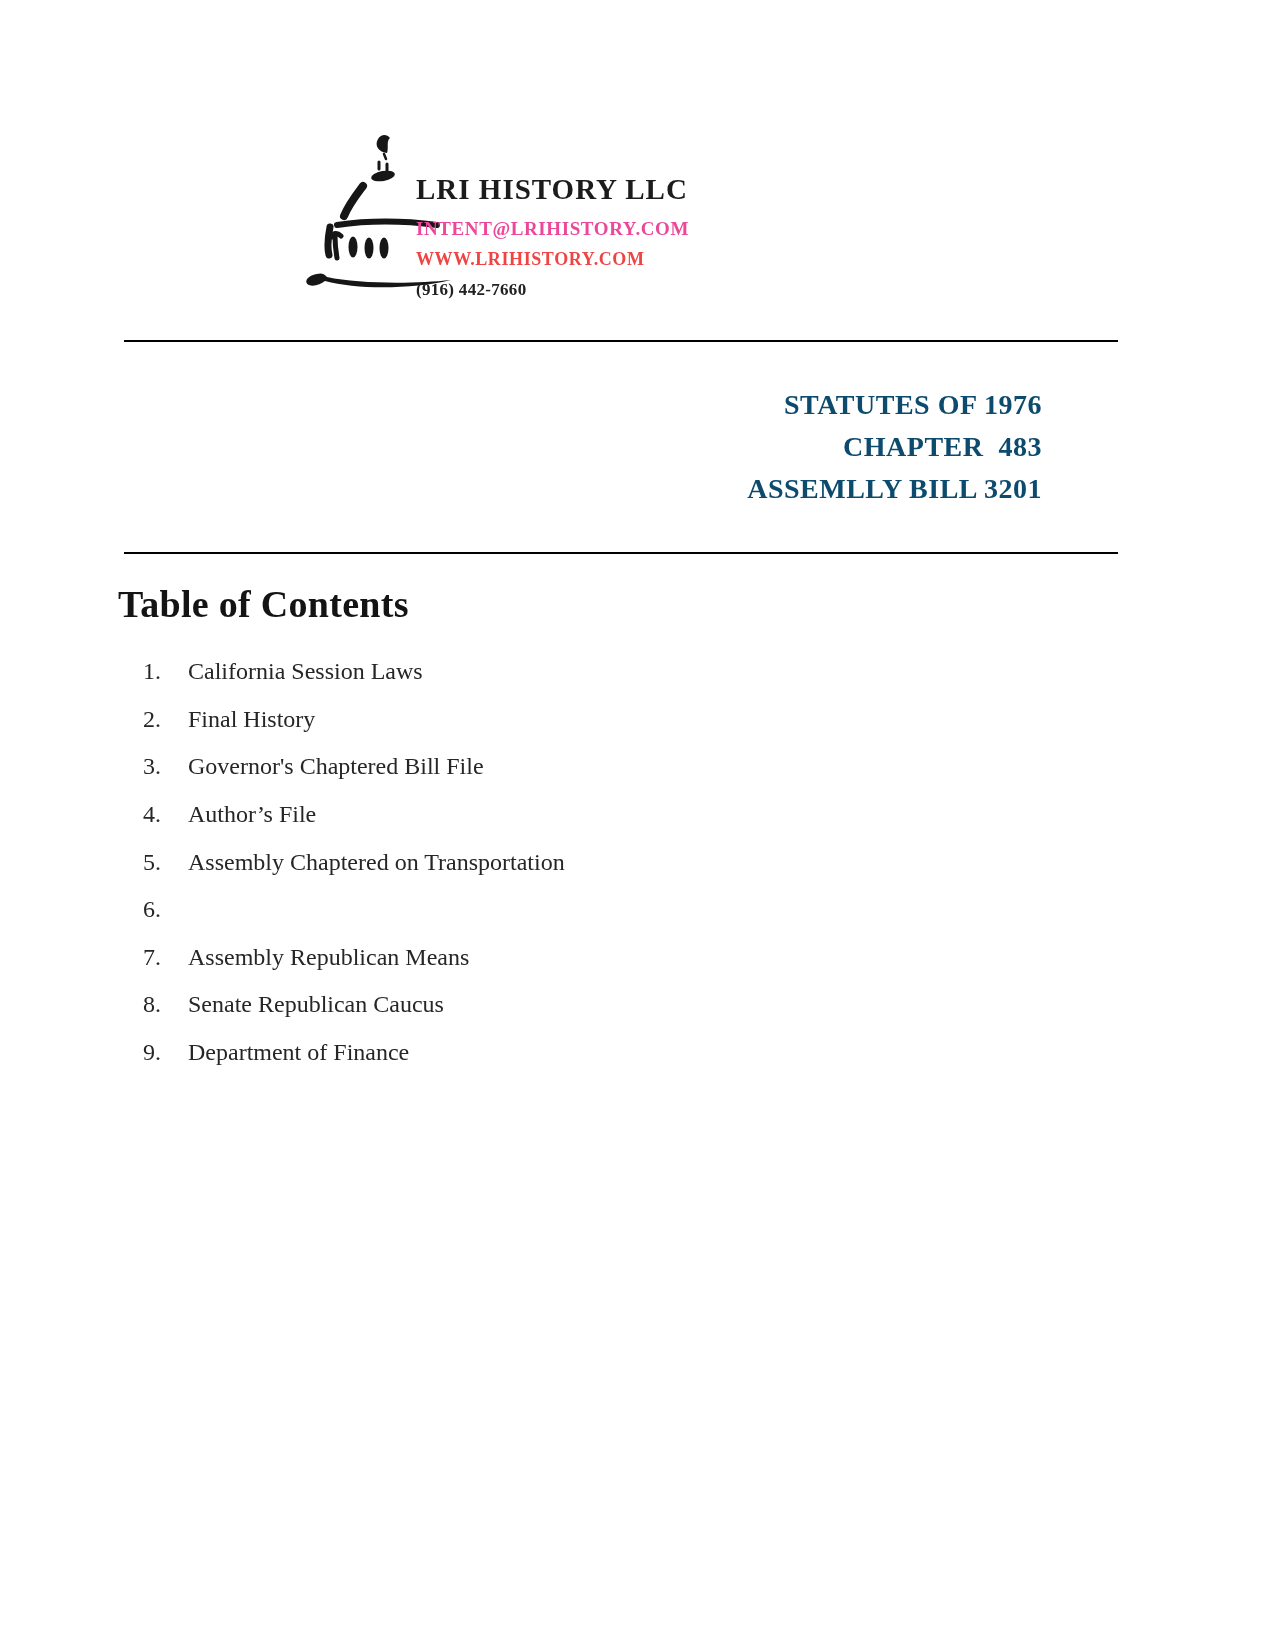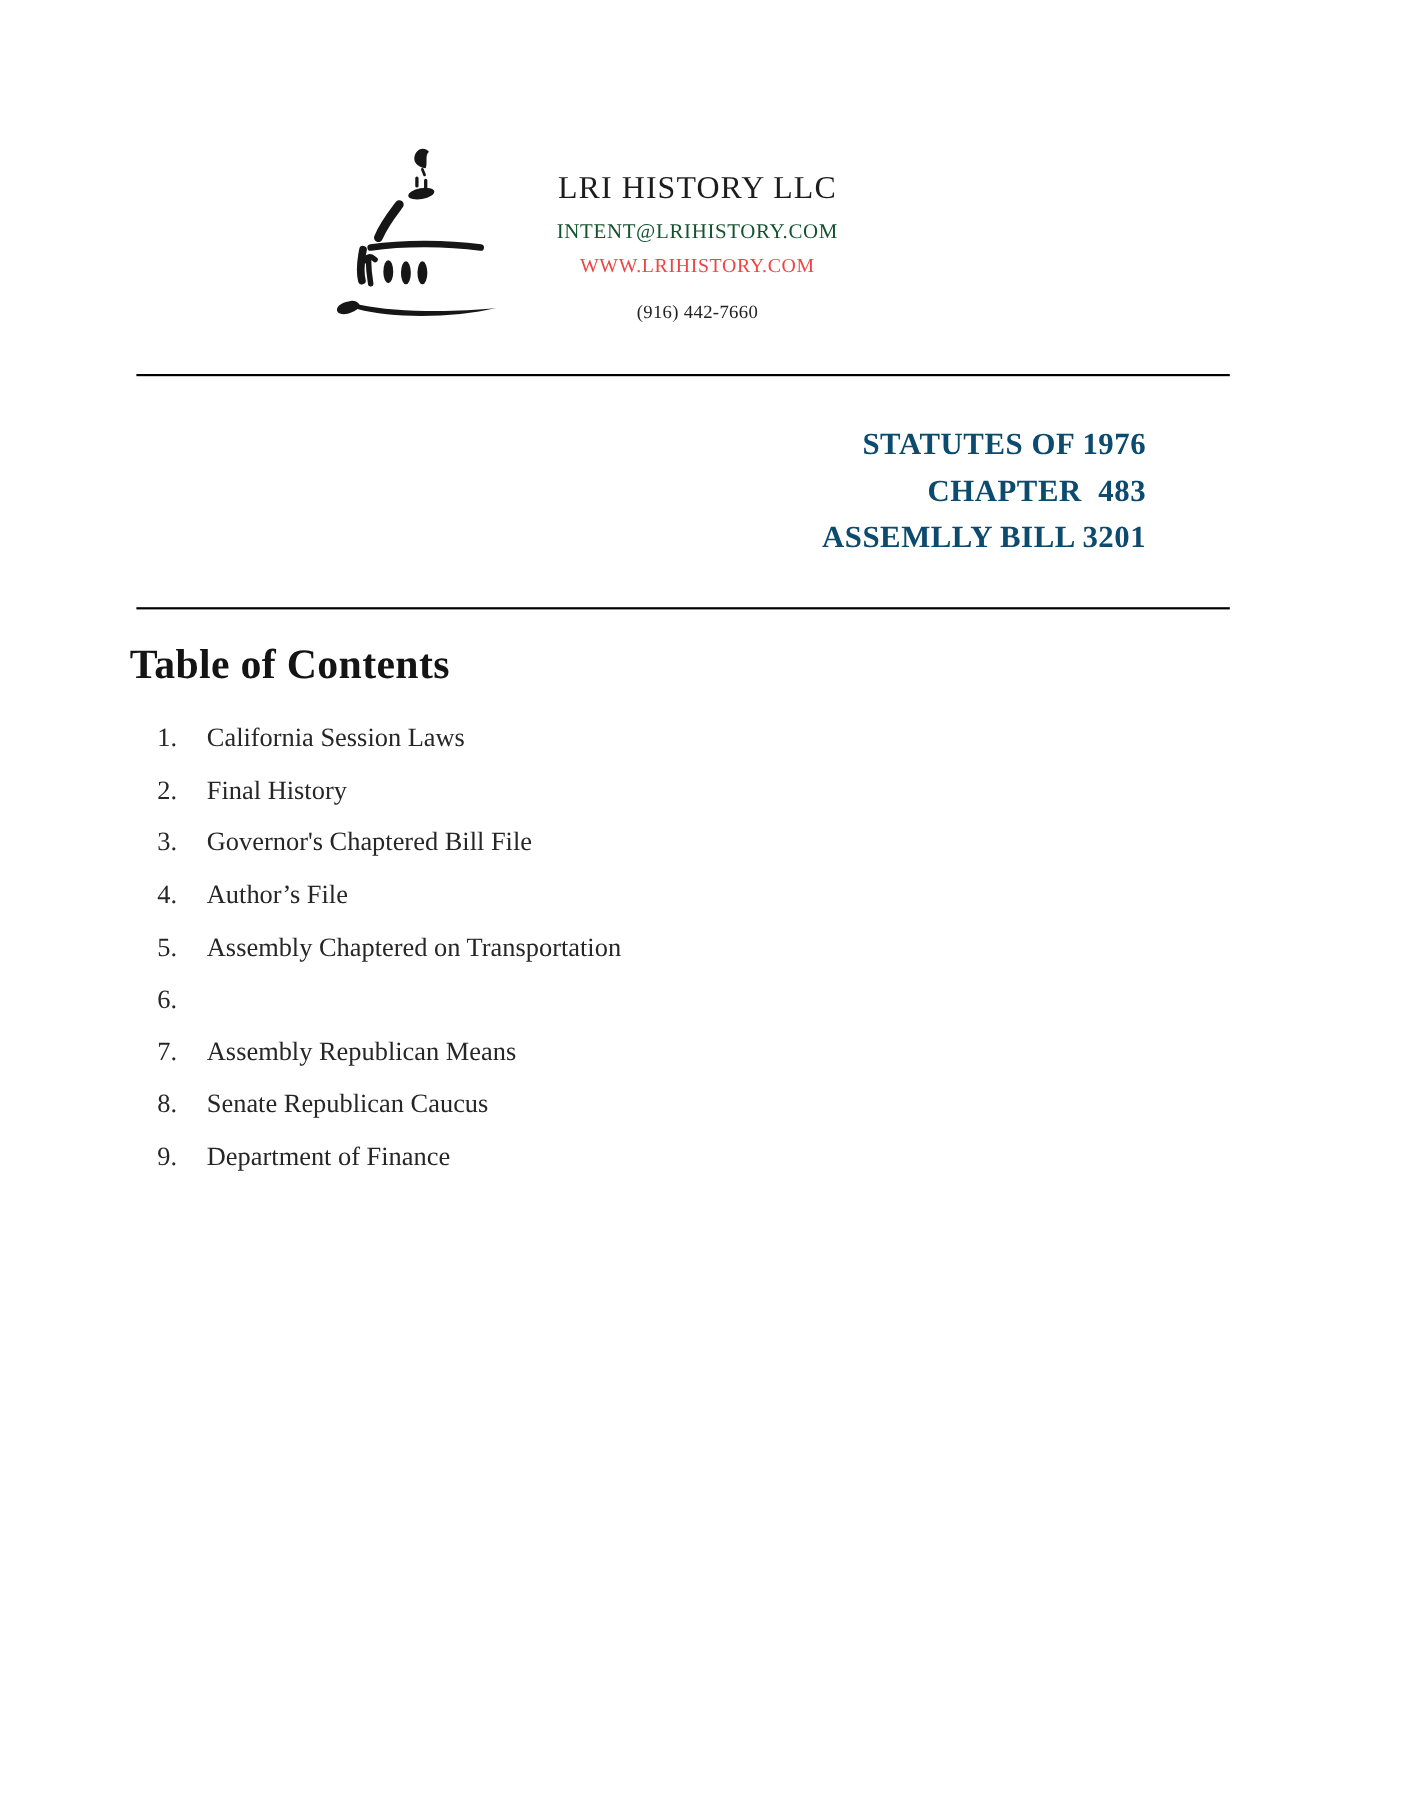--- a/index.html
+++ b/index.html
@@ -17,45 +17,45 @@
   .logo {
     position: absolute;
     left: 296px;
     top: 124px;
     width: 178px;
     height: 168px;
   }
   .header-text {
     position: absolute;
     left: 416px;
-    top: 154px;
+    top: 172px;
     width: 436px;
-    text-align: center;
+    font-weight: bold;
   }
   .company {
     font-size: 29px;
     line-height: 34px;
     letter-spacing: 1px;
     color: #1c1c1c;
     white-space: pre;
   }
   .contact-email {
     margin-top: 12px;
     font-size: 19px;
     letter-spacing: 0.6px;
-    color: #14532d;
+    color: #ec4899;
   }
   .contact-web {
     margin-top: 9px;
     font-size: 18px;
     letter-spacing: 0.6px;
     color: #ef4444;
   }
   .contact-phone {
-    margin-top: 22px;
+    margin-top: 10px;
     font-size: 17px;
     letter-spacing: 0.3px;
     color: #222222;
   }
 
   
   .rule {
     position: absolute;
     left: 124px;
     width: 994px;

